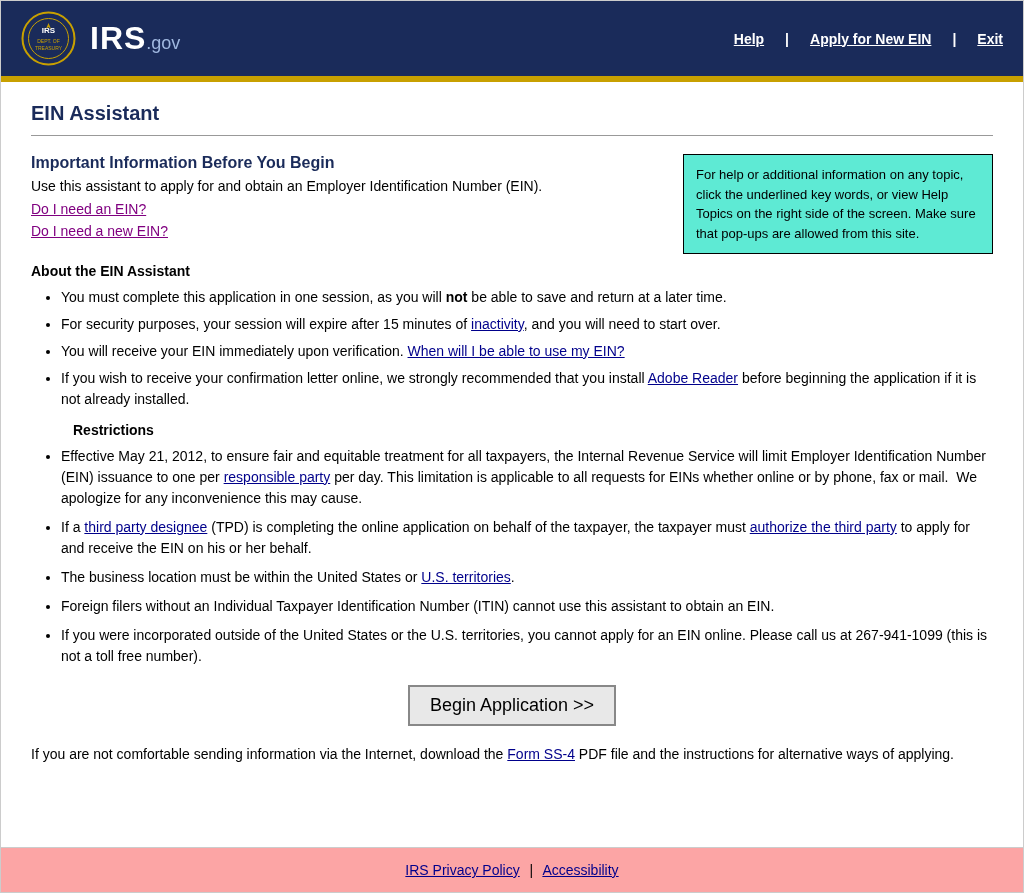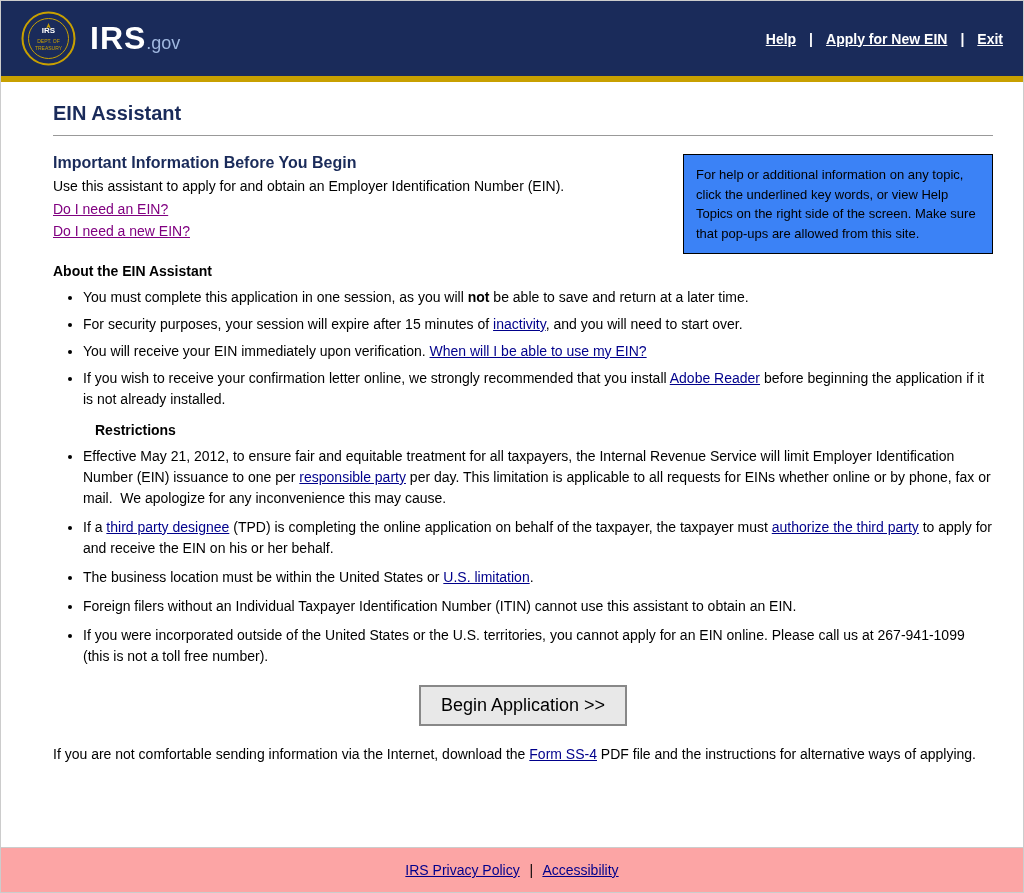--- a/index.html
+++ b/index.html
@@ -41,21 +41,21 @@
       font-weight: bold;
       letter-spacing: 1px;
     }
     #irs-gov {
       color: #a0b8e0;
       font-size: 18px;
       font-weight: normal;
     }
     #header-nav {
       display: flex;
-      gap: 7px;
+      gap: 15px;
     }
     #header-nav a {
       color: #fff;
       text-decoration: underline;
       font-size: 14px;
       font-weight: bold;
     }
     #header-nav span {
       color: #fff;
       margin: 0 6px;
@@ -63,21 +63,20 @@
     }
     
     #gold-bar {
       background: #c8a000;
       height: 6px;
     }
     
     #main-content {
       padding: 20px 30px;
       flex: 1;
-      margin-left: 22px;
     }
     #page-title {
       font-size: 20px;
       font-weight: bold;
       color: #1a2b5a;
       margin-bottom: 10px;
     }
     #title-divider {
       border: none;
       border-top: 1px solid #999;
@@ -110,21 +109,21 @@
     
     #help-box {
       position: absolute;
       right: 0;
       top: 0;
       width: 310px;
       border: 1px solid #000;
       padding: 10px 12px;
       font-size: 13px;
       line-height: 1.5;
-      background: #3b82f6;
+      background: #5eead4;
     }
     
     #about-section {
       margin-top: 20px;
     }
     #about-heading {
       font-size: 14px;
       font-weight: bold;
       margin-bottom: 8px;
     }
@@ -268,21 +267,21 @@
       <div id="restrictions-section">
         <p id="restrictions-heading">Restrictions</p>
         <ul id="restrictions-list">
           <li>
             Effective May 21, 2012, to ensure fair and equitable treatment for all taxpayers, the Internal Revenue Service will limit Employer Identification Number (EIN) issuance to one per <a href="#">responsible party</a> per day. This limitation is applicable to all requests for EINs whether online or by phone, fax or mail.&nbsp; We apologize for any inconvenience this may cause.
           </li>
           <li>
             If a <a href="#">third party designee</a> (TPD) is completing the online application on behalf of the taxpayer, the taxpayer must <a href="#">authorize the third party</a> to apply for and receive the EIN on his or her behalf.
           </li>
           <li>
-            The business location must be within the United States or <a href="#">U.S. limitation</a>.
+            The business location must be within the United States or <a href="#">U.S. territories</a>.
           </li>
           <li>
             Foreign filers without an Individual Taxpayer Identification Number (ITIN) cannot use this assistant to obtain an EIN.
           </li>
           <li>
             If you were incorporated outside of the United States or the U.S. territories, you cannot apply for an EIN online. Please call us at 267-941-1099 (this is not a toll free number).
           </li>
         </ul>
       </div>
 

